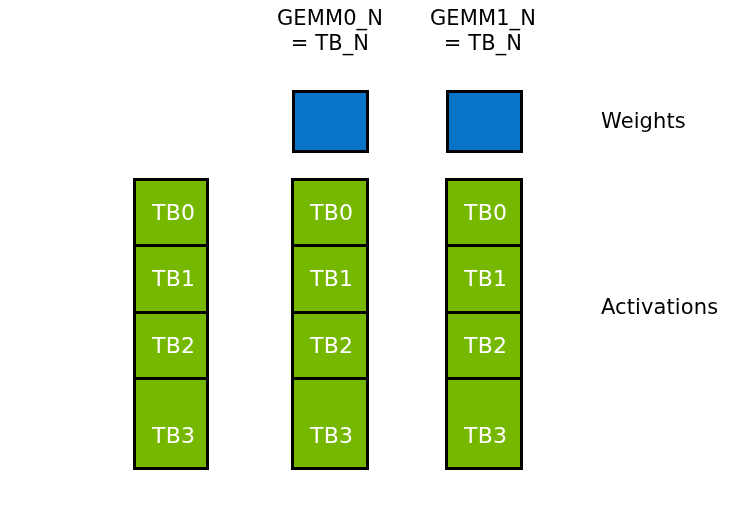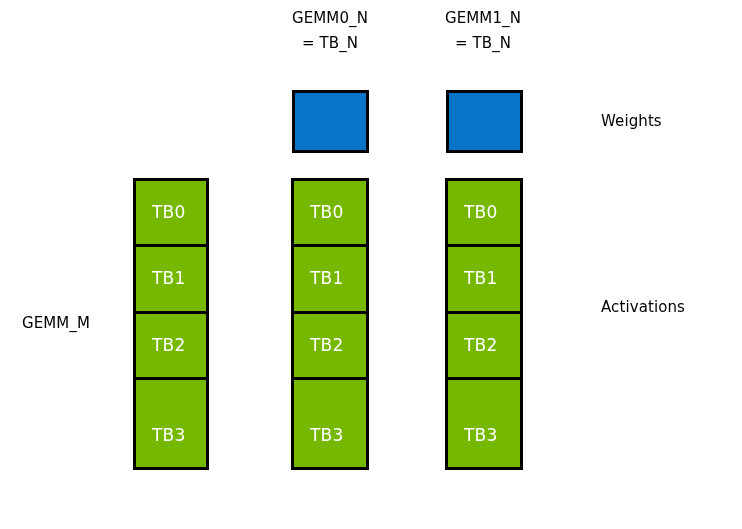--- a/index.html
+++ b/index.html
@@ -21,21 +21,21 @@
     left: 0;
     top: 0;
     width: 742px;
     height: 529px;
   }
 
   
   .label {
     position: absolute;
     box-sizing: border-box;
-    font-size: 15px;
+    font-size: 21px;
     line-height: 25px;
     color: #000000;
     white-space: pre;
     letter-spacing: 0.1px;
   }
   .label.center { text-align: center; }
   .label.left   { text-align: left; }
 
   
   .weight-block {
@@ -63,21 +63,21 @@
     align-items: center;
     justify-content: flex-start;
     padding-left: 16px;
   }
   .activation-column .activation-cell:last-child {
     border-bottom: none;
     margin-top: 24px;
   }
   .cell-text {
     color: #ffffff;
-    font-size: 17px;
+    font-size: 22px;
     line-height: 21px;
     white-space: pre;
     letter-spacing: 0.2px;
   }
 </style>
 </head>
 <body>
 
 <div id="canvas">
 
@@ -131,19 +131,18 @@
       <span class="cell-text">TB1</span>
     </div>
     <div class="activation-cell">
       <span class="cell-text">TB2</span>
     </div>
     <div class="activation-cell">
       <span class="cell-text">TB3</span>
     </div>
   </div>
 
-  <div class="label left" style="left:22px; top:311px; width:130px;">GEMM_M</div>
 
   <div class="label left" style="left:601px; top:295px; width:160px;">Activations</div>
 
 
 
 </div>
 
 </body></html>

